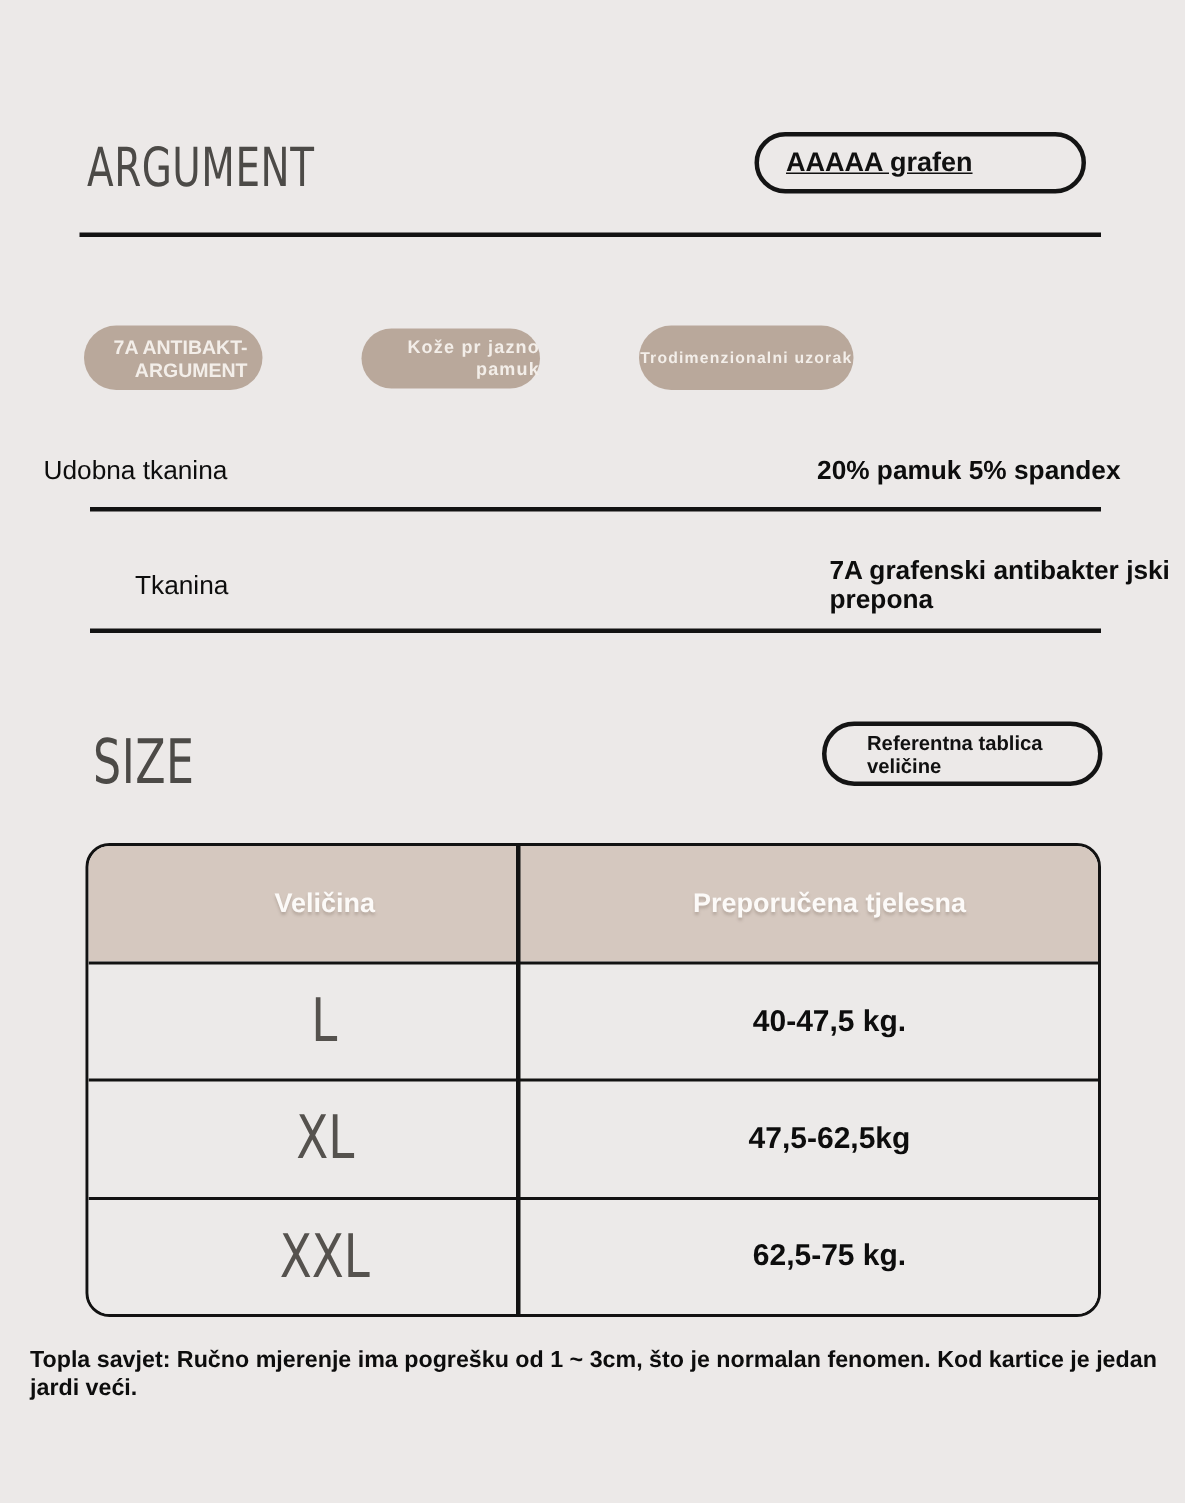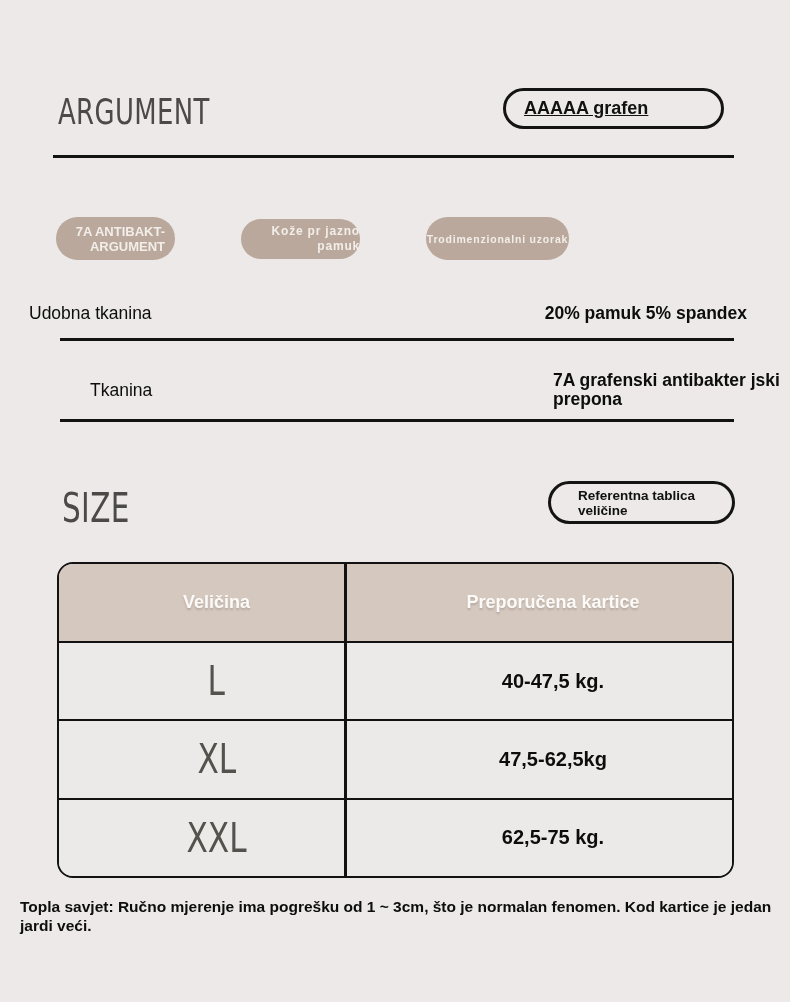--- a/index.html
+++ b/index.html
@@ -228,21 +228,21 @@
   <button class="ref-button">
     <span>Referentna tablica</span>
     <span>veličine</span>
   </button>
 
   <div class="size-table">
     <div class="v-divider"></div>
 
     <div class="table-header">
       <div class="th-cell col-size">Veličina</div>
-      <div class="th-cell col-value">Preporučena kartice</div>
+      <div class="th-cell col-value">Preporučena tjelesna</div>
     </div>
 
     <div class="table-row">
       <div class="td-size col-size">
         <span class="condensed">L</span>
       </div>
       <div class="td-value col-value">40-47,5 kg.</div>
     </div>
 
     <div class="table-row">

